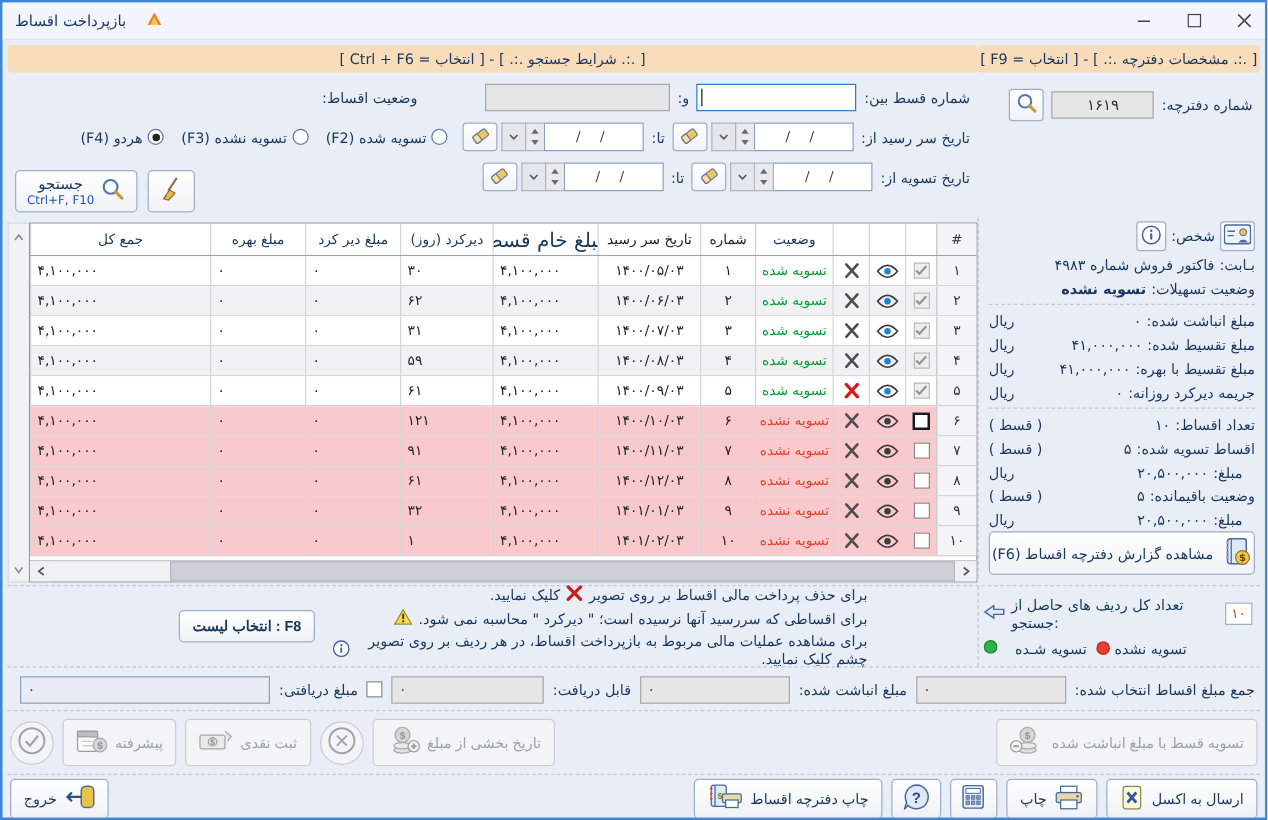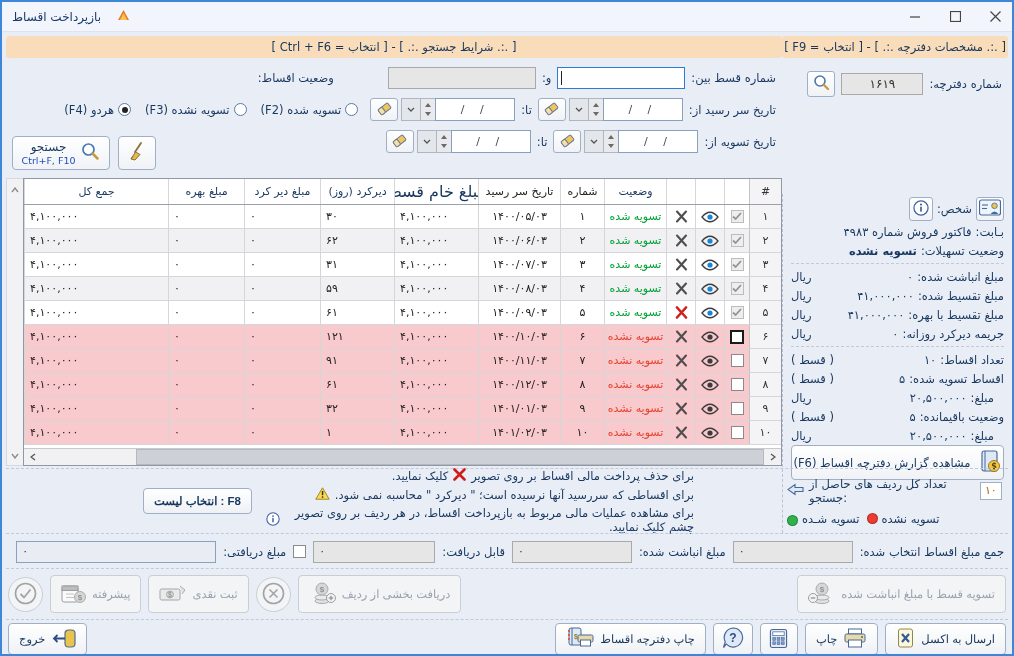--- a/index.html
+++ b/index.html
@@ -47,21 +47,21 @@
   .rdot{width:13px;height:13px;border-radius:50%;border:1px solid #5a7ba6;background:#fff;
         display:inline-flex;align-items:center;justify-content:center;}
   .rdot.sel::after{content:"";width:6px;height:6px;border-radius:50%;background:#222;}
   .search-btn{position:absolute;left:6px;bottom:4px;width:98px;height:34px;display:flex;direction:rtl;
               align-items:center;justify-content:center;gap:6px;background:linear-gradient(#fff,#f0f2f6);
               border:1px solid #9fb0c6;border-radius:4px;}
   .search-btn .sb-shortcut{font-size:9.5px;font-weight:normal;color:#1f4ebd;}
   .broom-btn{position:absolute;left:112px;bottom:4px;width:38px;height:34px;background:linear-gradient(#fff,#f0f2f6);
              border:1px solid #9fb0c6;border-radius:4px;display:flex;align-items:center;justify-content:center;}
   
-  .side-panel{position:absolute;top:192px;right:4px;width:226px;height:288px;border-left:1px dashed #b9c2d4;
+  .side-panel{position:absolute;top:172px;right:4px;width:226px;height:288px;border-left:1px dashed #b9c2d4;
               padding:2px 4px 2px 8px;display:flex;flex-direction:column;}
   .p-row{display:flex;align-items:center;justify-content:space-between;min-height:19px;font-size:11.5px;}
   .p-right{display:flex;align-items:center;gap:4px;min-width:0;}
   .p-sep{border-top:1px dashed #c3c9d6;margin:3px 0;}
   .p-unit{color:#17375e;}
   .p-val{color:#17375e;}
   .bold{font-weight:bold;}
   .report-btn{margin-top:auto;height:38px;background:linear-gradient(#fff,#f0f2f6);border:1px solid #9fb0c6;
               border-radius:4px;display:flex;align-items:center;justify-content:center;gap:6px;font-size:11.5px;}
   
@@ -742,21 +742,21 @@
   <div class="notes-row">
     <div class="results-box">
       <div class="res-line">
         <span><svg width="17" height="13" viewBox="0 0 17 13">
               <path d="M16 4.5 H8 V1.5 L1 6.5 L8 11.5 V8.5 H16 Z" fill="#dfe9f6" stroke="#46699c" stroke-width="1.1"></path>
             </svg></span>
         <span>تعداد کل ردیف های حاصل از جستجو:</span>
         <span class="count-box">۱۰</span>
       </div>
       <div class="res-line">
-          <span style="display: inline-flex; align-items: flex-end; gap: 4px; margin-right: 2px;">
+          <span style="display: inline-flex; align-items: flex-start; gap: 14px; margin-right: 2px;">
             <span class="legend-dot" style="background:#2db34a"></span>
             <span>تسویه شـده</span>
           </span>
           <span style="display: inline-flex; align-items: center; gap: 4px; margin-right: 2px;">
             <span class="legend-dot" style="background:#ed3b2f"></span>
             <span>تسویه نشده</span>
           </span>
         </div>
     </div>
     <div class="notes">
@@ -808,21 +808,21 @@
             <ellipse cx="14" cy="19" rx="7" ry="2.5" fill="#cfd6e2" stroke="#6b7b98"></ellipse>
             <ellipse cx="14" cy="15.5" rx="7" ry="2.5" fill="#dfe5ee" stroke="#6b7b98"></ellipse>
             <circle cx="14" cy="7" r="6" fill="#f2c14e" stroke="#9a7a1f"></circle>
             <text x="14" y="10" font-size="8" text-anchor="middle" fill="#6b4f10" font-weight="bold">$</text>
             <circle cx="5" cy="16" r="4.5" fill="#eef4fc" stroke="#46699c"></circle>
             <path d="M2.8 16 H7.2" stroke="#46699c" stroke-width="1.5"></path>
           </svg></span>
     </button>
     <span class="spacer"></span>
     <button class="btn disabled">
-      <span>دریافت بخشی از ردیف</span>
+      <span>تاریخ بخشی از مبلغ</span>
       <span><svg width="27" height="23" viewBox="0 0 27 23">
             <ellipse cx="13" cy="19" rx="7" ry="2.5" fill="#cfd6e2" stroke="#6b7b98"></ellipse>
             <ellipse cx="13" cy="15.5" rx="7" ry="2.5" fill="#dfe5ee" stroke="#6b7b98"></ellipse>
             <circle cx="13" cy="7" r="6" fill="#f2c14e" stroke="#9a7a1f"></circle>
             <text x="13" y="10" font-size="8" text-anchor="middle" fill="#6b4f10" font-weight="bold">$</text>
             <circle cx="22" cy="16" r="4.5" fill="#eef4fc" stroke="#46699c"></circle>
             <path d="M22 13.8 V18.2 M19.8 16 H24.2" stroke="#46699c" stroke-width="1.5"></path>
           </svg></span>
     </button>
     <button class="btn round disabled">

